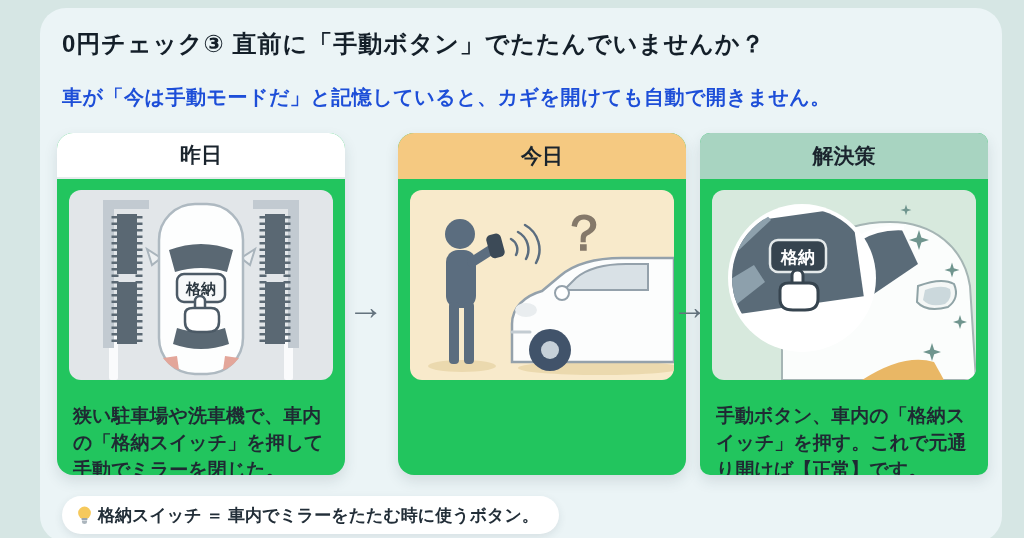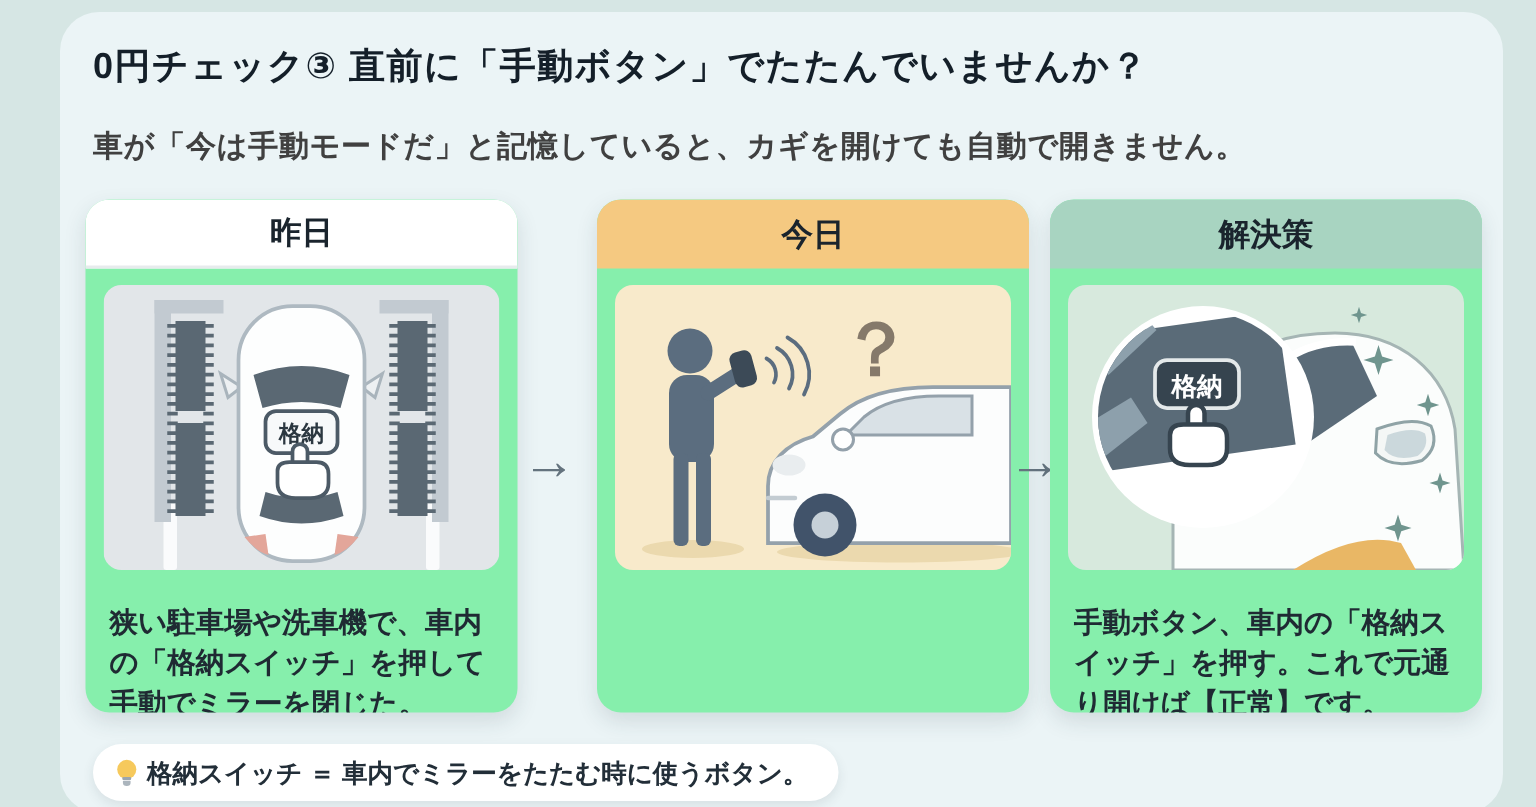--- a/index.html
+++ b/index.html
@@ -18,33 +18,33 @@
     border-radius: 26px;
   }
   .title {
     position: absolute; left: 62px; top: 28px;
     font-size: 24px; font-weight: 800; letter-spacing: 1px;
     color: #141F29;
   }
   .subtitle {
     position: absolute; left: 62px; top: 84px;
     font-size: 20px; font-weight: 700; letter-spacing: .5px;
-    color: #404040;
+    color: #1d4ed8;
   }
   .card {
     position: absolute; top: 133px;
     width: 288px; height: 342px;
-    background: #86efac;
+    background: #22c55e;
     border-radius: 16px;
     box-shadow: 0 6px 14px rgba(40,60,70,.13);
     overflow: hidden;
   }
   .card--1 { left: 57px; }
   .card--2 { left: 380px; margin-left: 18px; }
-  .card--3 { left: 700px; }
+  .card--3 { left: 700px; border-radius: 10px; }
   .card-header {
     height: 46px;
     display: flex; align-items: center; justify-content: center;
     font-size: 21px; font-weight: 800; color: #1A242D;
   }
   .card--1 .card-header { background: #FFFFFF; border-bottom: 2px solid #E7EBED; }
   .card--2 .card-header { background: #F5C981; }
   .card--3 .card-header { background: #A8D4C1; }
   .card-image {
     margin: 11px 12px 0;

